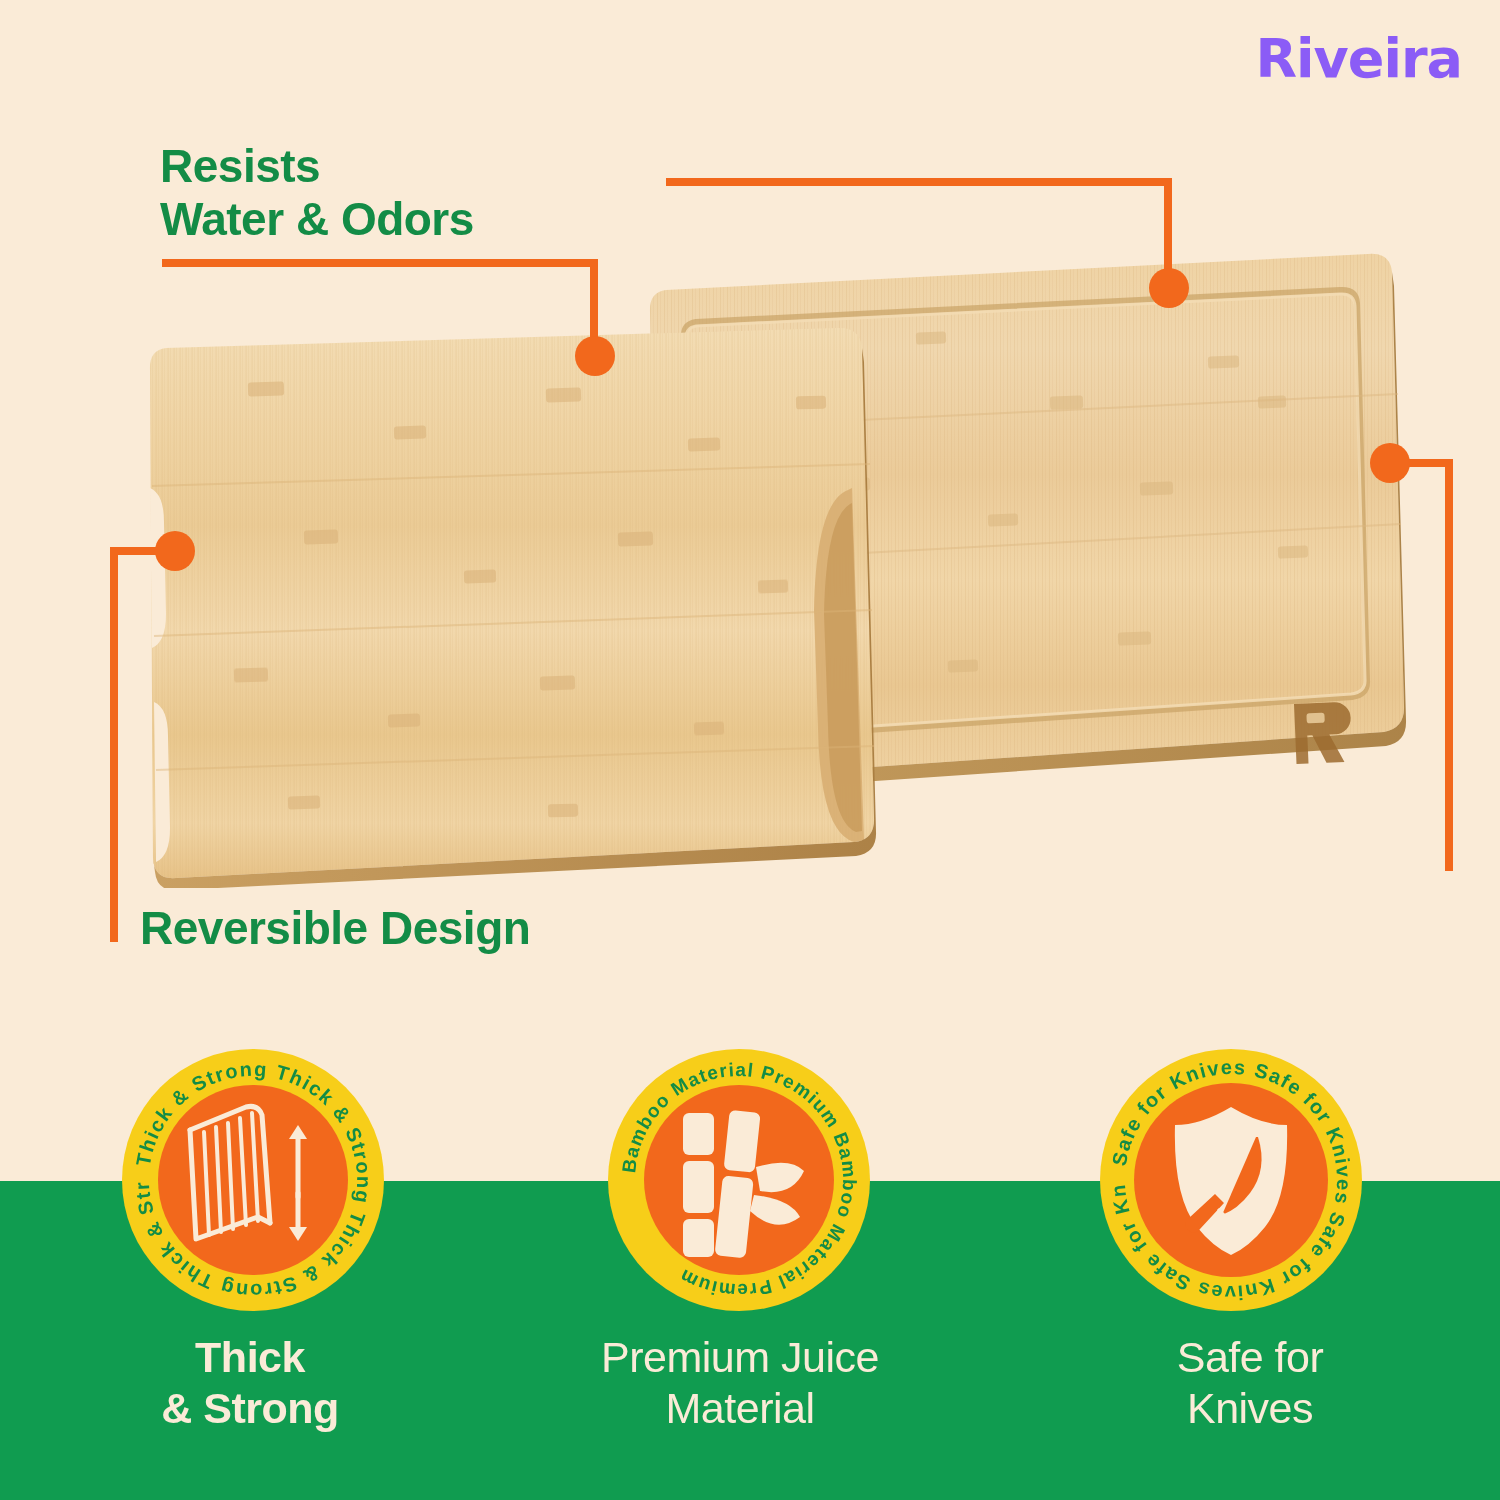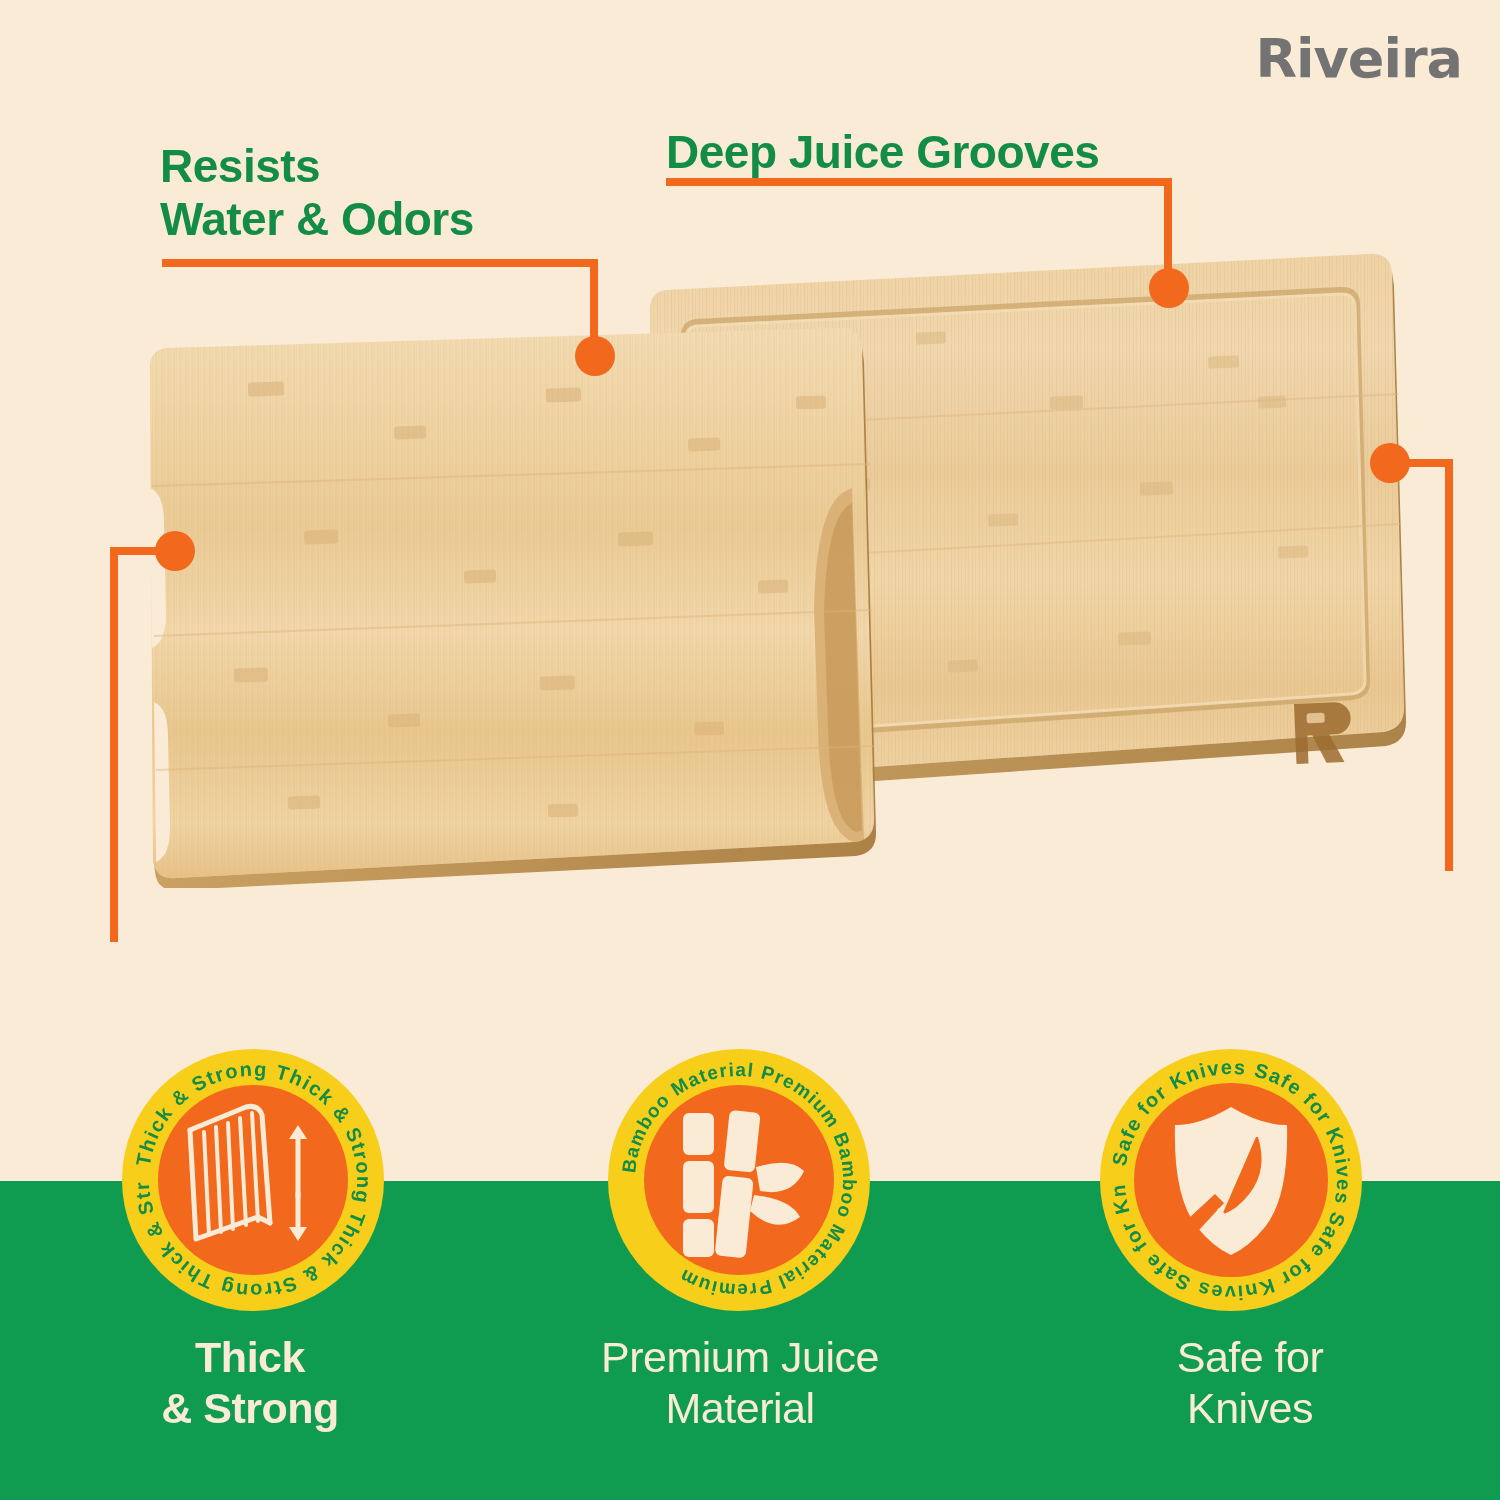--- a/index.html
+++ b/index.html
@@ -12,21 +12,21 @@
   }
   #stage{position:absolute;inset:0;width:1500px;height:1500px;overflow:hidden;}
 
   
   .bg-cream{position:absolute;left:0;top:0;width:1500px;height:1181px;background:#FAEBD7;}
   .bg-green{position:absolute;left:0;top:1181px;width:1500px;height:319px;background:#109C50;}
 
   
   .brand{
     position:absolute;right:38px;top:32px;
-    font-size:54px;font-weight:bold;color:#737373;
+    font-size:54px;font-weight:bold;color:#8b5cf6;
     letter-spacing:-1px;font-family:"DejaVu Sans", sans-serif;
     line-height:1;
   }
 
   
   .callout-text{
     position:absolute;color:#138C46;font-weight:700;
     line-height:1.15;white-space:pre-line;
     font-family:"Liberation Sans", sans-serif;
     letter-spacing:-0.5px;
@@ -220,25 +220,25 @@
       </g>
     </svg>
   </div>
 
   <div class="callout-text" id="t-resists">Resists
 Water &amp; Odors</div>
   <div class="ln" id="c1-h"></div>
   <div class="ln" id="c1-v"></div>
   <div class="dot" id="c1-d"></div>
 
-  <div class="callout-text" id="t-grooves">Deep Juice Grooves</div>
   <div class="ln" id="c2-h"></div>
   <div class="ln" id="c2-v"></div>
   <div class="dot" id="c2-d"></div>
 
+  <div class="callout-text" id="t-reversible">Reversible Design</div>
   <div class="dot" id="c3-d"></div>
   <div class="ln" id="c3-h"></div>
   <div class="ln" id="c3-v"></div>
 
   <div class="dot" id="c4-d"></div>
   <div class="ln" id="c4-h"></div>
   <div class="ln" id="c4-v"></div>
 
   <div class="badge" style="left:118px;top:1045px;">
     <svg width="270" height="270" viewBox="0 0 270 270">

